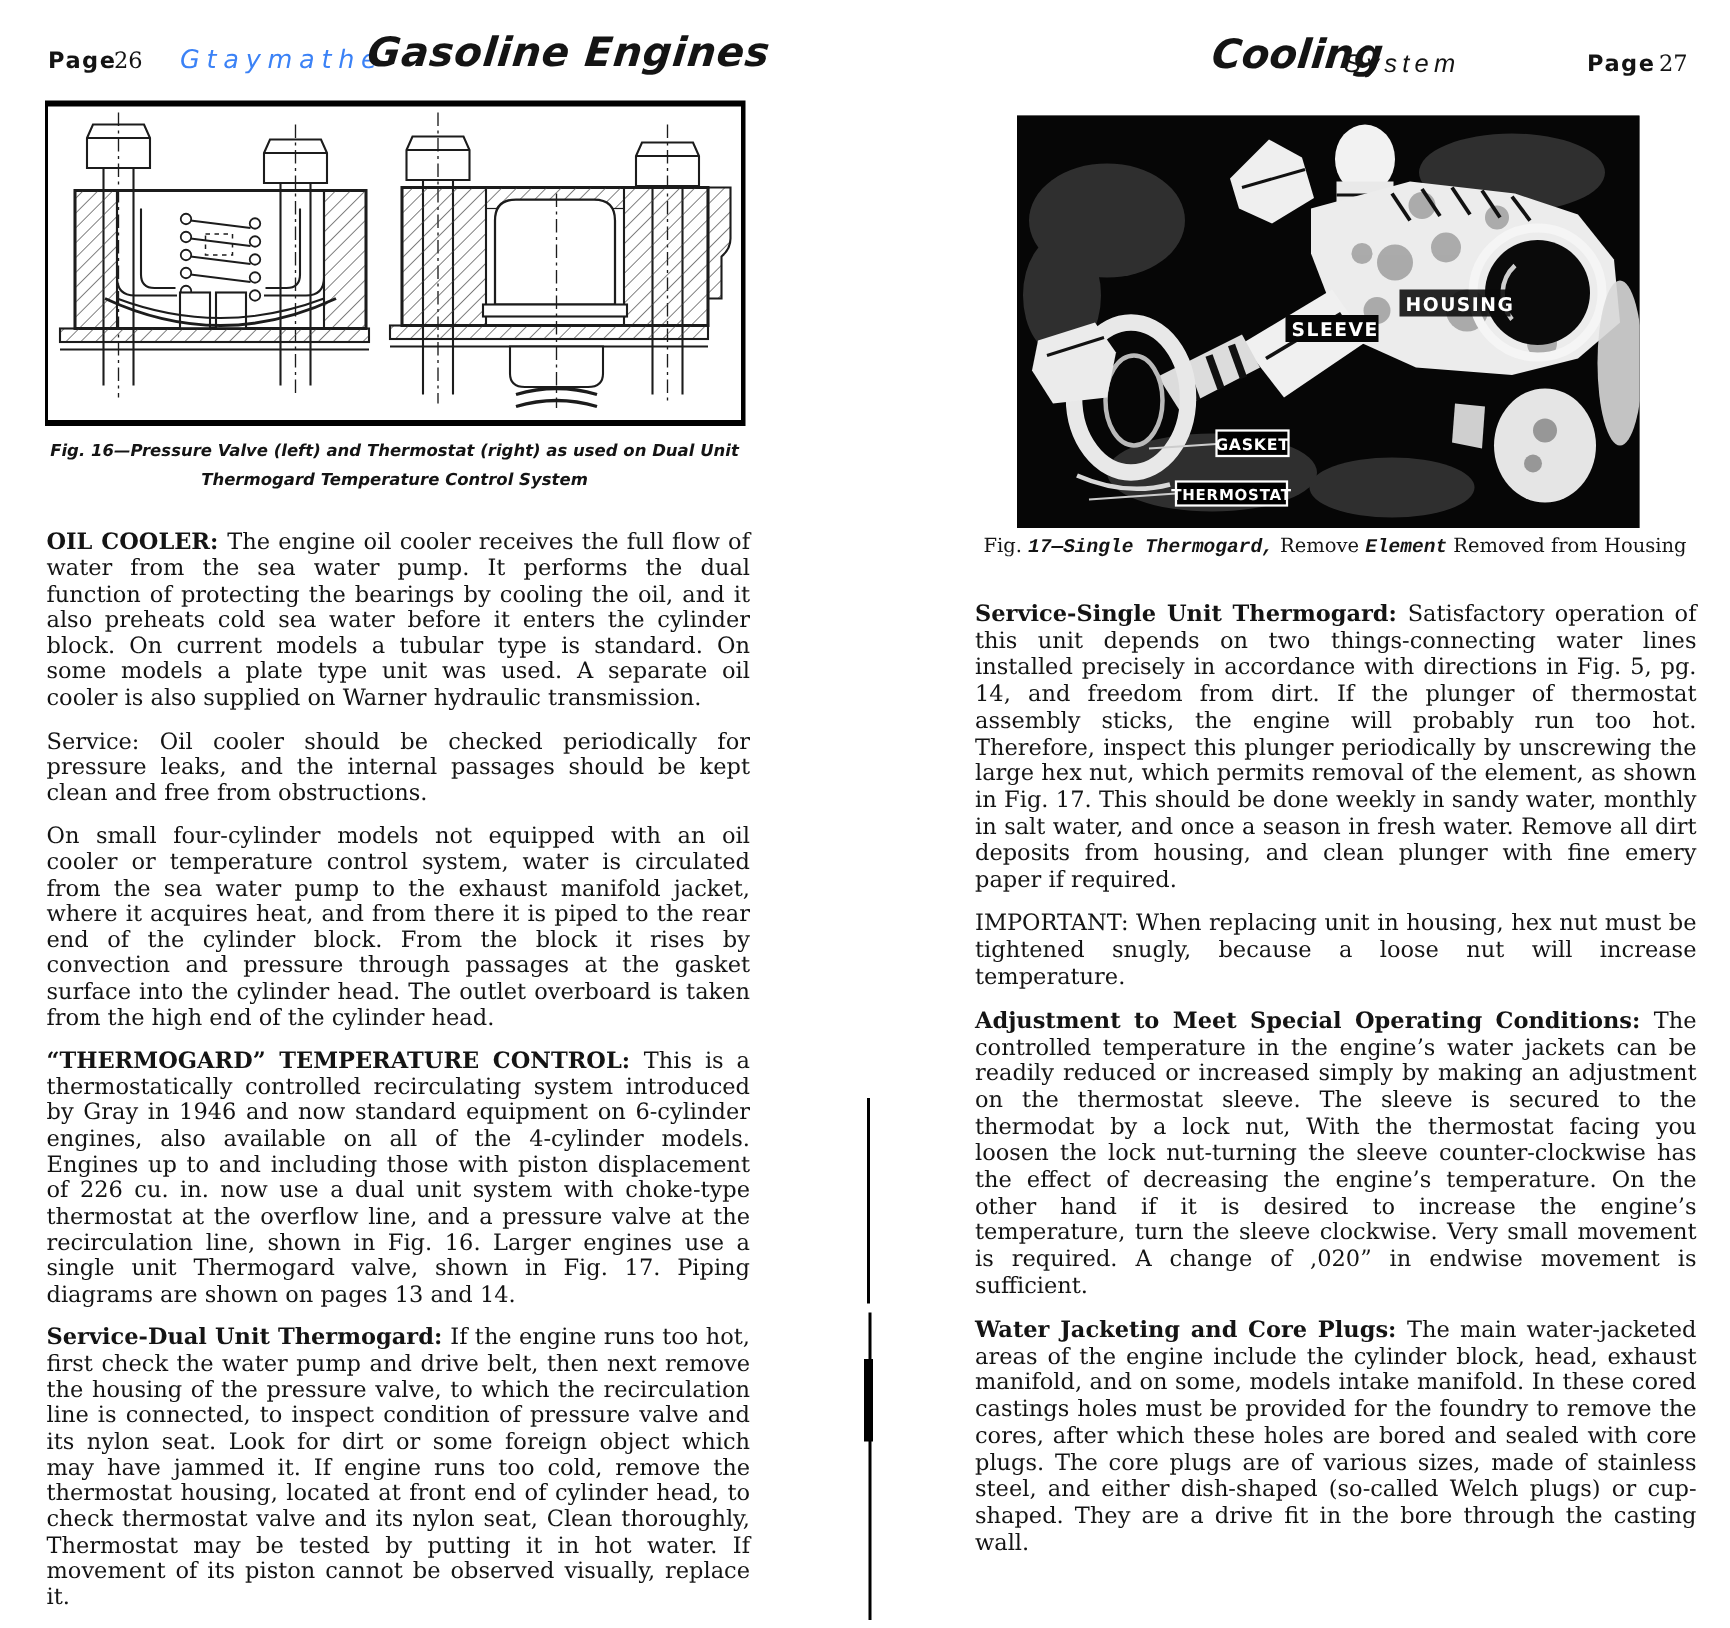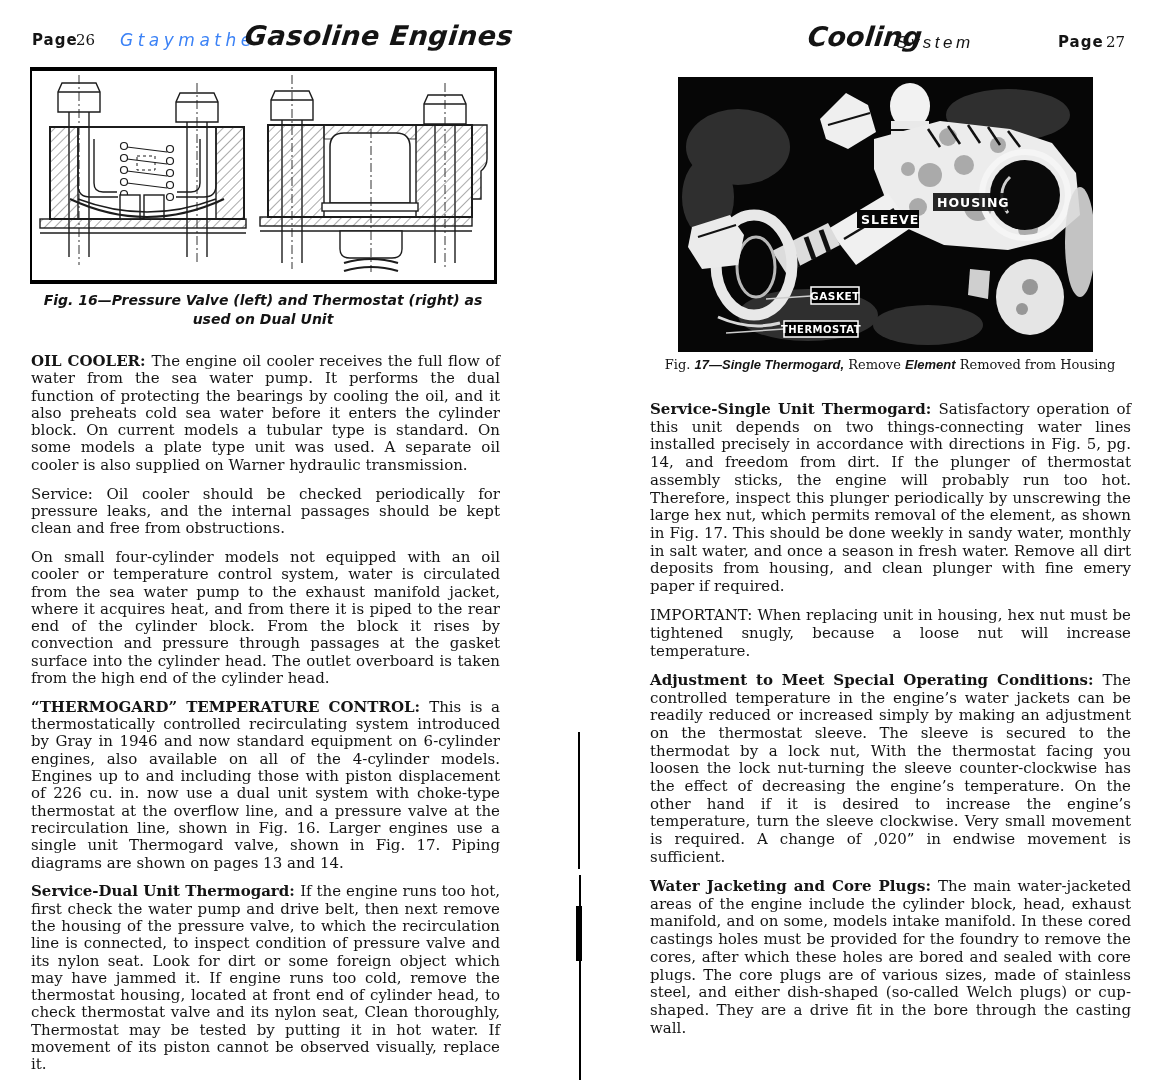--- a/index.html
+++ b/index.html
@@ -11,26 +11,26 @@
   .abs{position:absolute;}
   
   .pg-label{font-family:"DejaVu Sans",sans-serif;font-weight:bold;font-size:15px;letter-spacing:1px;text-align:right;}
   .pg-num{font-size:15px;}
   .brand-script{font-family:"DejaVu Sans",sans-serif;font-style:italic;font-size:17px;letter-spacing:4.5px;color:#3b82f6;}
   .brand-title{font-family:"DejaVu Sans",sans-serif;font-style:italic;font-weight:800;font-size:27px;transform:skewX(-6deg);letter-spacing:0.5px;}
   .section-script{font-family:"DejaVu Sans",sans-serif;font-style:italic;font-weight:800;font-size:27px;transform:skewX(-6deg);}
   .section-title{font-family:Liberation Sans, sans-serif;font-style:italic;font-size:17px;letter-spacing:3.5px;}
   
   .fig16-box{left:30px;top:67px;width:462px;height:209px;border:3px solid #000;border-top-width:4px;border-bottom-width:4px;border-left-width:2px;background:#fff;}
-  .caption{font-family:"DejaVu Sans",sans-serif;font-style:italic;font-weight:bold;font-size:14px;text-align:center;line-height:19px;}
+  .caption{font-family:"DejaVu Sans",sans-serif;font-style:italic;font-weight:bold;font-size:11px;text-align:center;line-height:19px;}
   .cap-left{left:30px;top:291px;width:466px;}
   
   .photo-box{left:678px;top:77px;width:415px;height:275px;background:#060606;}
   .cap-right{left:648px;top:357px;width:484px;text-align:center;font-size:13px;font-family:"DejaVu Serif",serif;font-weight:normal;}
-  .cap-right .bi{font-family:Liberation Sans, sans-serif;font-style:italic;font-weight:bold;}
+  .cap-right .bi{font-family:Liberation Mono, monospace;font-style:italic;font-weight:bold;}
   
   .col{text-align:justify;font-size:15px;}
   .col-left{left:31px;top:353px;width:469px;line-height:17.3px;}
   .col-right{left:650px;top:401px;width:481px;line-height:17.7px;}
   p.para{margin:0 0 11.5px 0;}
   p.para:last-child{margin-bottom:0;}
   b.lead{font-weight:bold;}
   
   .gut{background:#000;}
   svg text{font-family:"DejaVu Sans",sans-serif;}
@@ -122,20 +122,21 @@
     <path d="M312,200 Q339,192 366,200" stroke-width="2.2"></path>
     <path d="M314,208 Q339,200 364,208" stroke-width="2.2"></path>
     <line x1="339" y1="58" x2="339" y2="201" stroke-dasharray="9,3,2,3" stroke-width="0.9"></line>
     <path d="M440,54 h15 v34 q0,7 -6,12 v28 h-9 z" fill="url(#hatch)"></path>
   </g>
 </svg>
 </div>
 
 <div class="abs caption cap-left">
   <div>Fig. 16—Pressure Valve (left) and Thermostat (right) as used on Dual Unit</div>
+  <div>Thermogard Temperature Control System</div>
 </div>
 
 <div class="abs col col-left">
   <p class="para"><b class="lead">OIL COOLER: </b><span>The engine oil cooler receives the full flow of water from the sea water pump. It performs the dual function of protecting the bearings by cooling the oil, and it also preheats cold sea water before it enters the cylinder block. On current models a tubular type is standard. On some models a plate type unit was used. A separate oil cooler is also supplied on Warner hydraulic transmission.</span></p>
   <p class="para"><span>Service: Oil cooler should be checked periodically for pressure leaks, and the internal passages should be kept clean and free from obstructions.</span></p>
   <p class="para"><span>On small four-cylinder models not equipped with an oil cooler or temperature control system, water is circulated from the sea water pump to the exhaust manifold jacket, where it acquires heat, and from there it is piped to the rear end of the cylinder block. From the block it rises by convection and pressure through passages at the gasket surface into the cylinder head. The outlet overboard is taken from the high end of the cylinder head.</span></p>
   <p class="para"><b class="lead">“THERMOGARD” TEMPERATURE CONTROL: </b><span>This is a thermostatically controlled recirculating system introduced by Gray in 1946 and now standard equipment on 6-cylinder engines, also available on all of the 4-cylinder models. Engines up to and including those with piston displacement of 226 cu. in. now use a dual unit system with choke-type thermostat at the overflow line, and a pressure valve at the recirculation line, shown in Fig. 16. Larger engines use a single unit Thermogard valve, shown in Fig. 17. Piping diagrams are shown on pages 13 and 14.</span></p>
   <p class="para"><b class="lead">Service-Dual Unit Thermogard: </b><span>If the engine runs too hot, first check the water pump and drive belt, then next remove the housing of the pressure valve, to which the recirculation line is connected, to inspect condition of pressure valve and its nylon seat. Look for dirt or some foreign object which may have jammed it. If engine runs too cold, remove the thermostat housing, located at front end of cylinder head, to check thermostat valve and its nylon seat, Clean thoroughly, Thermostat may be tested by putting it in hot water. If movement of its piston cannot be observed visually, replace it.</span></p>
 </div>
 

